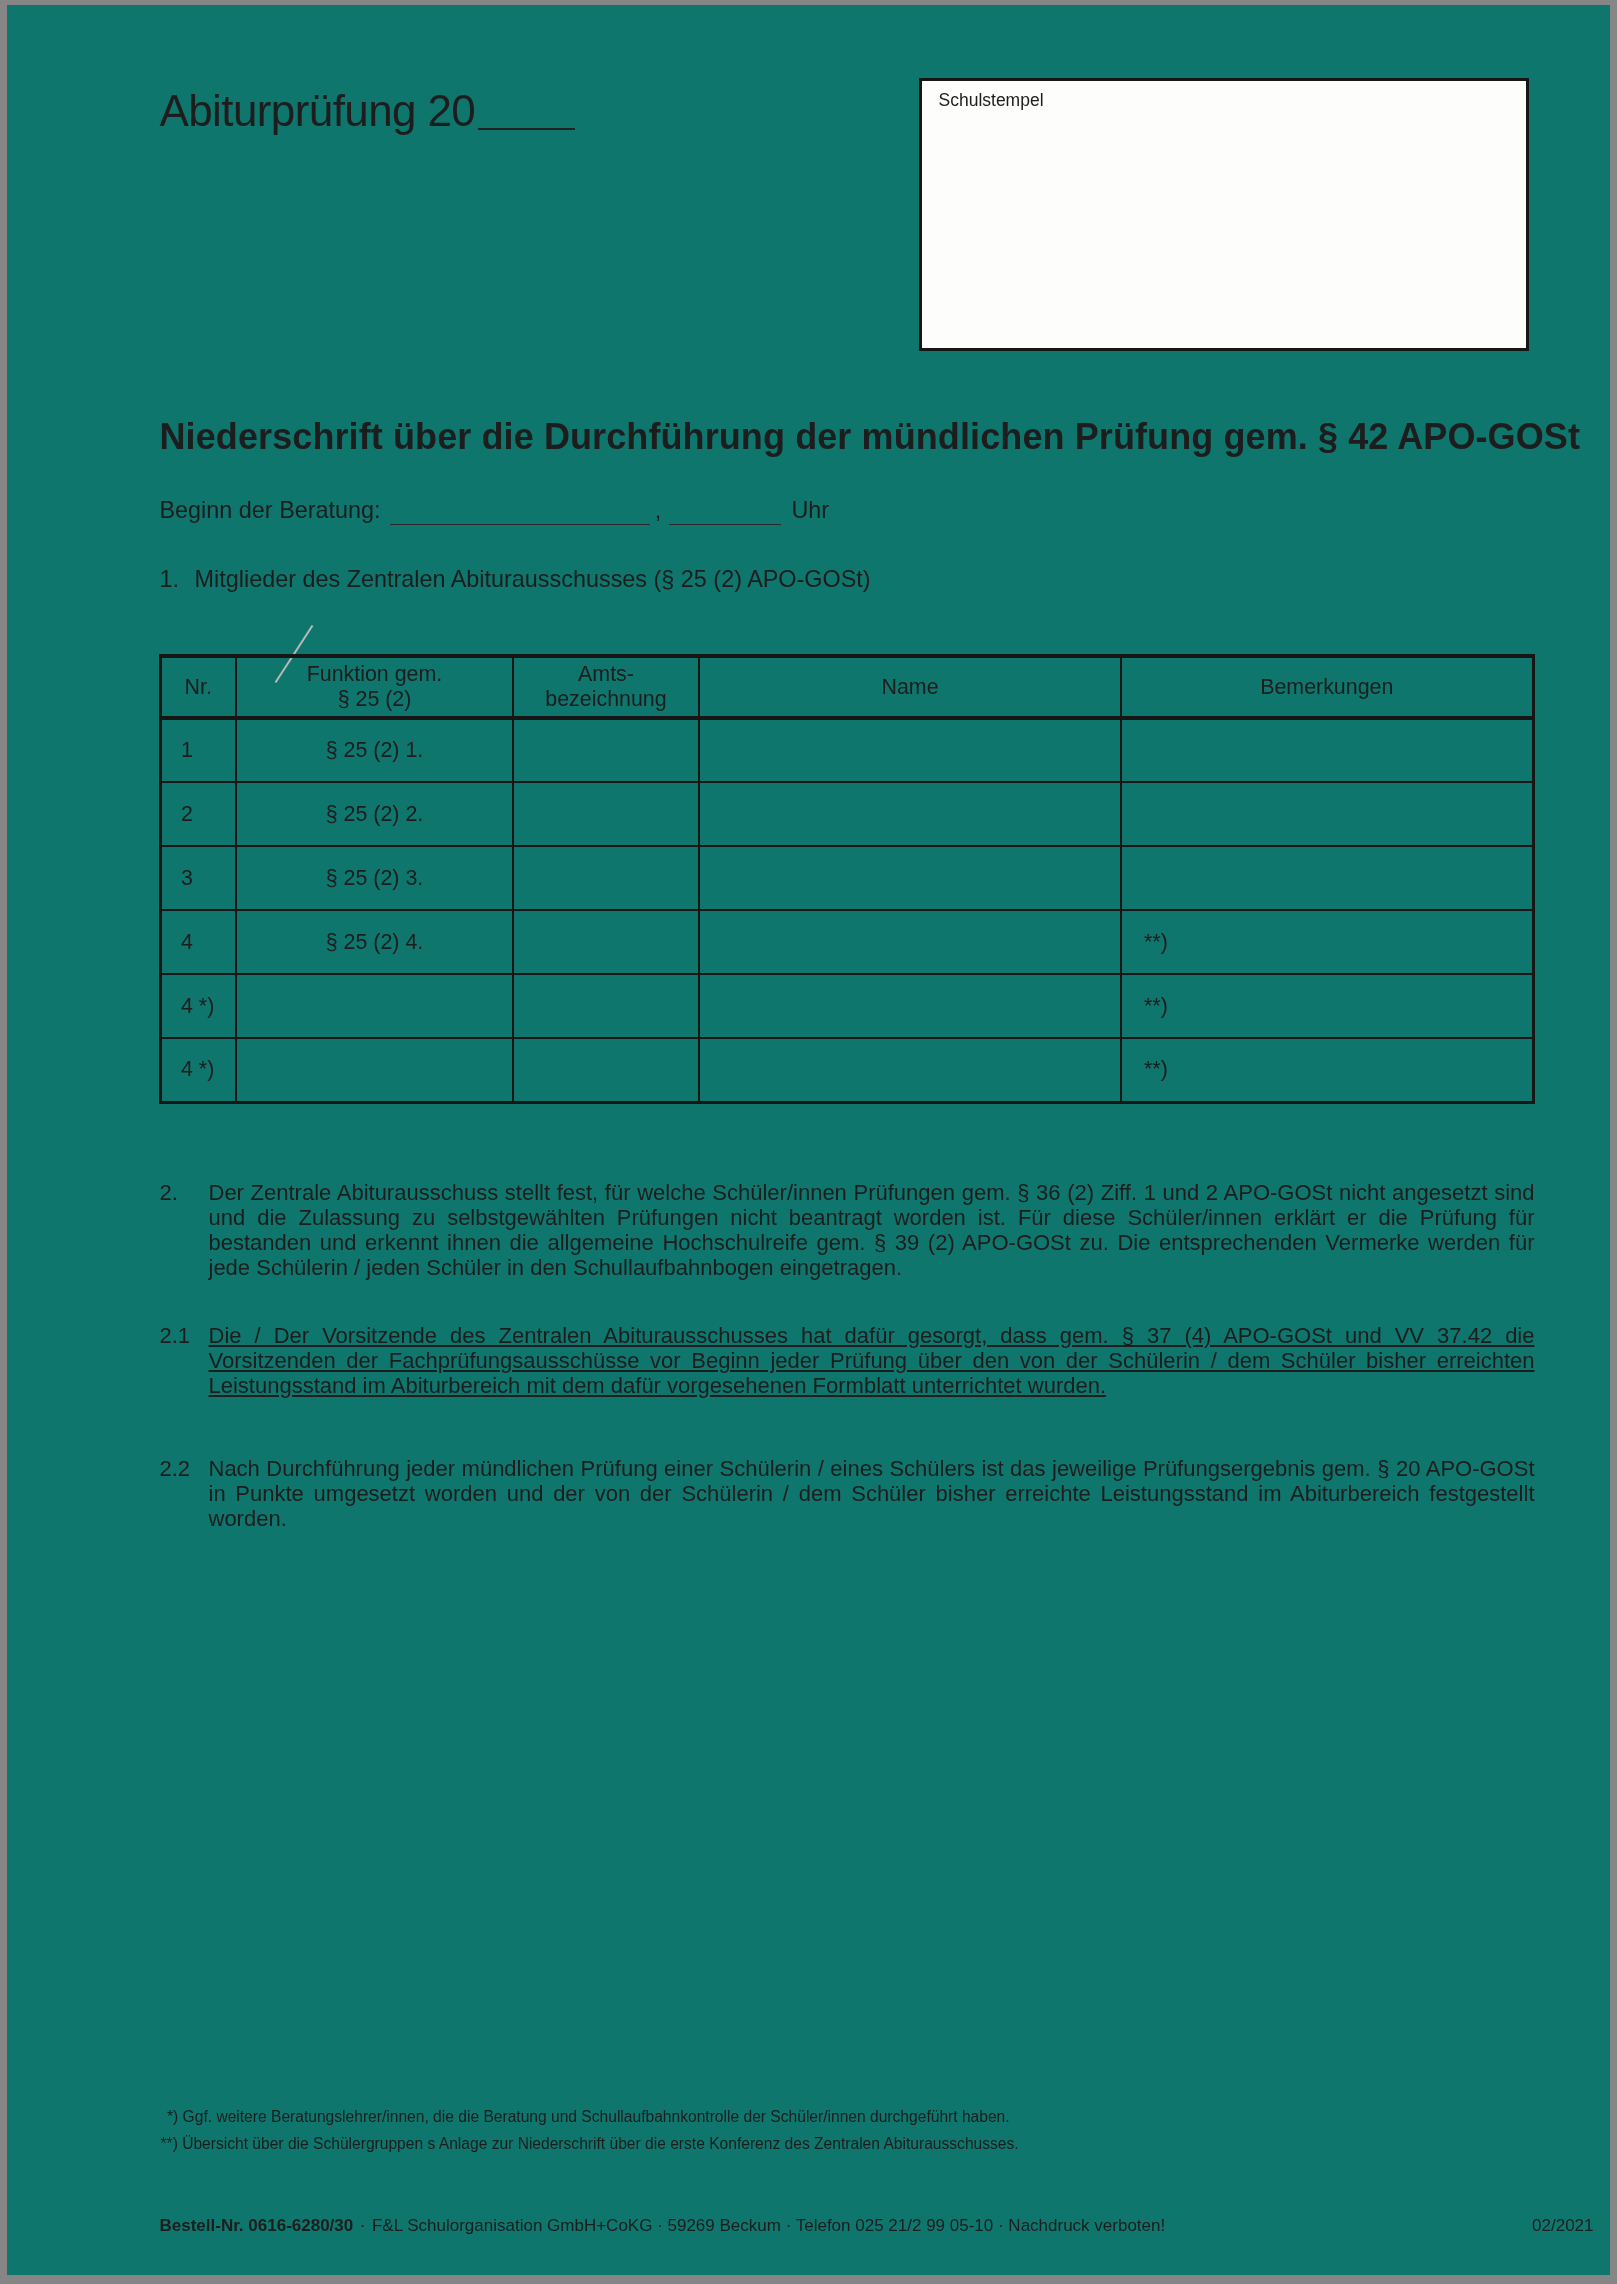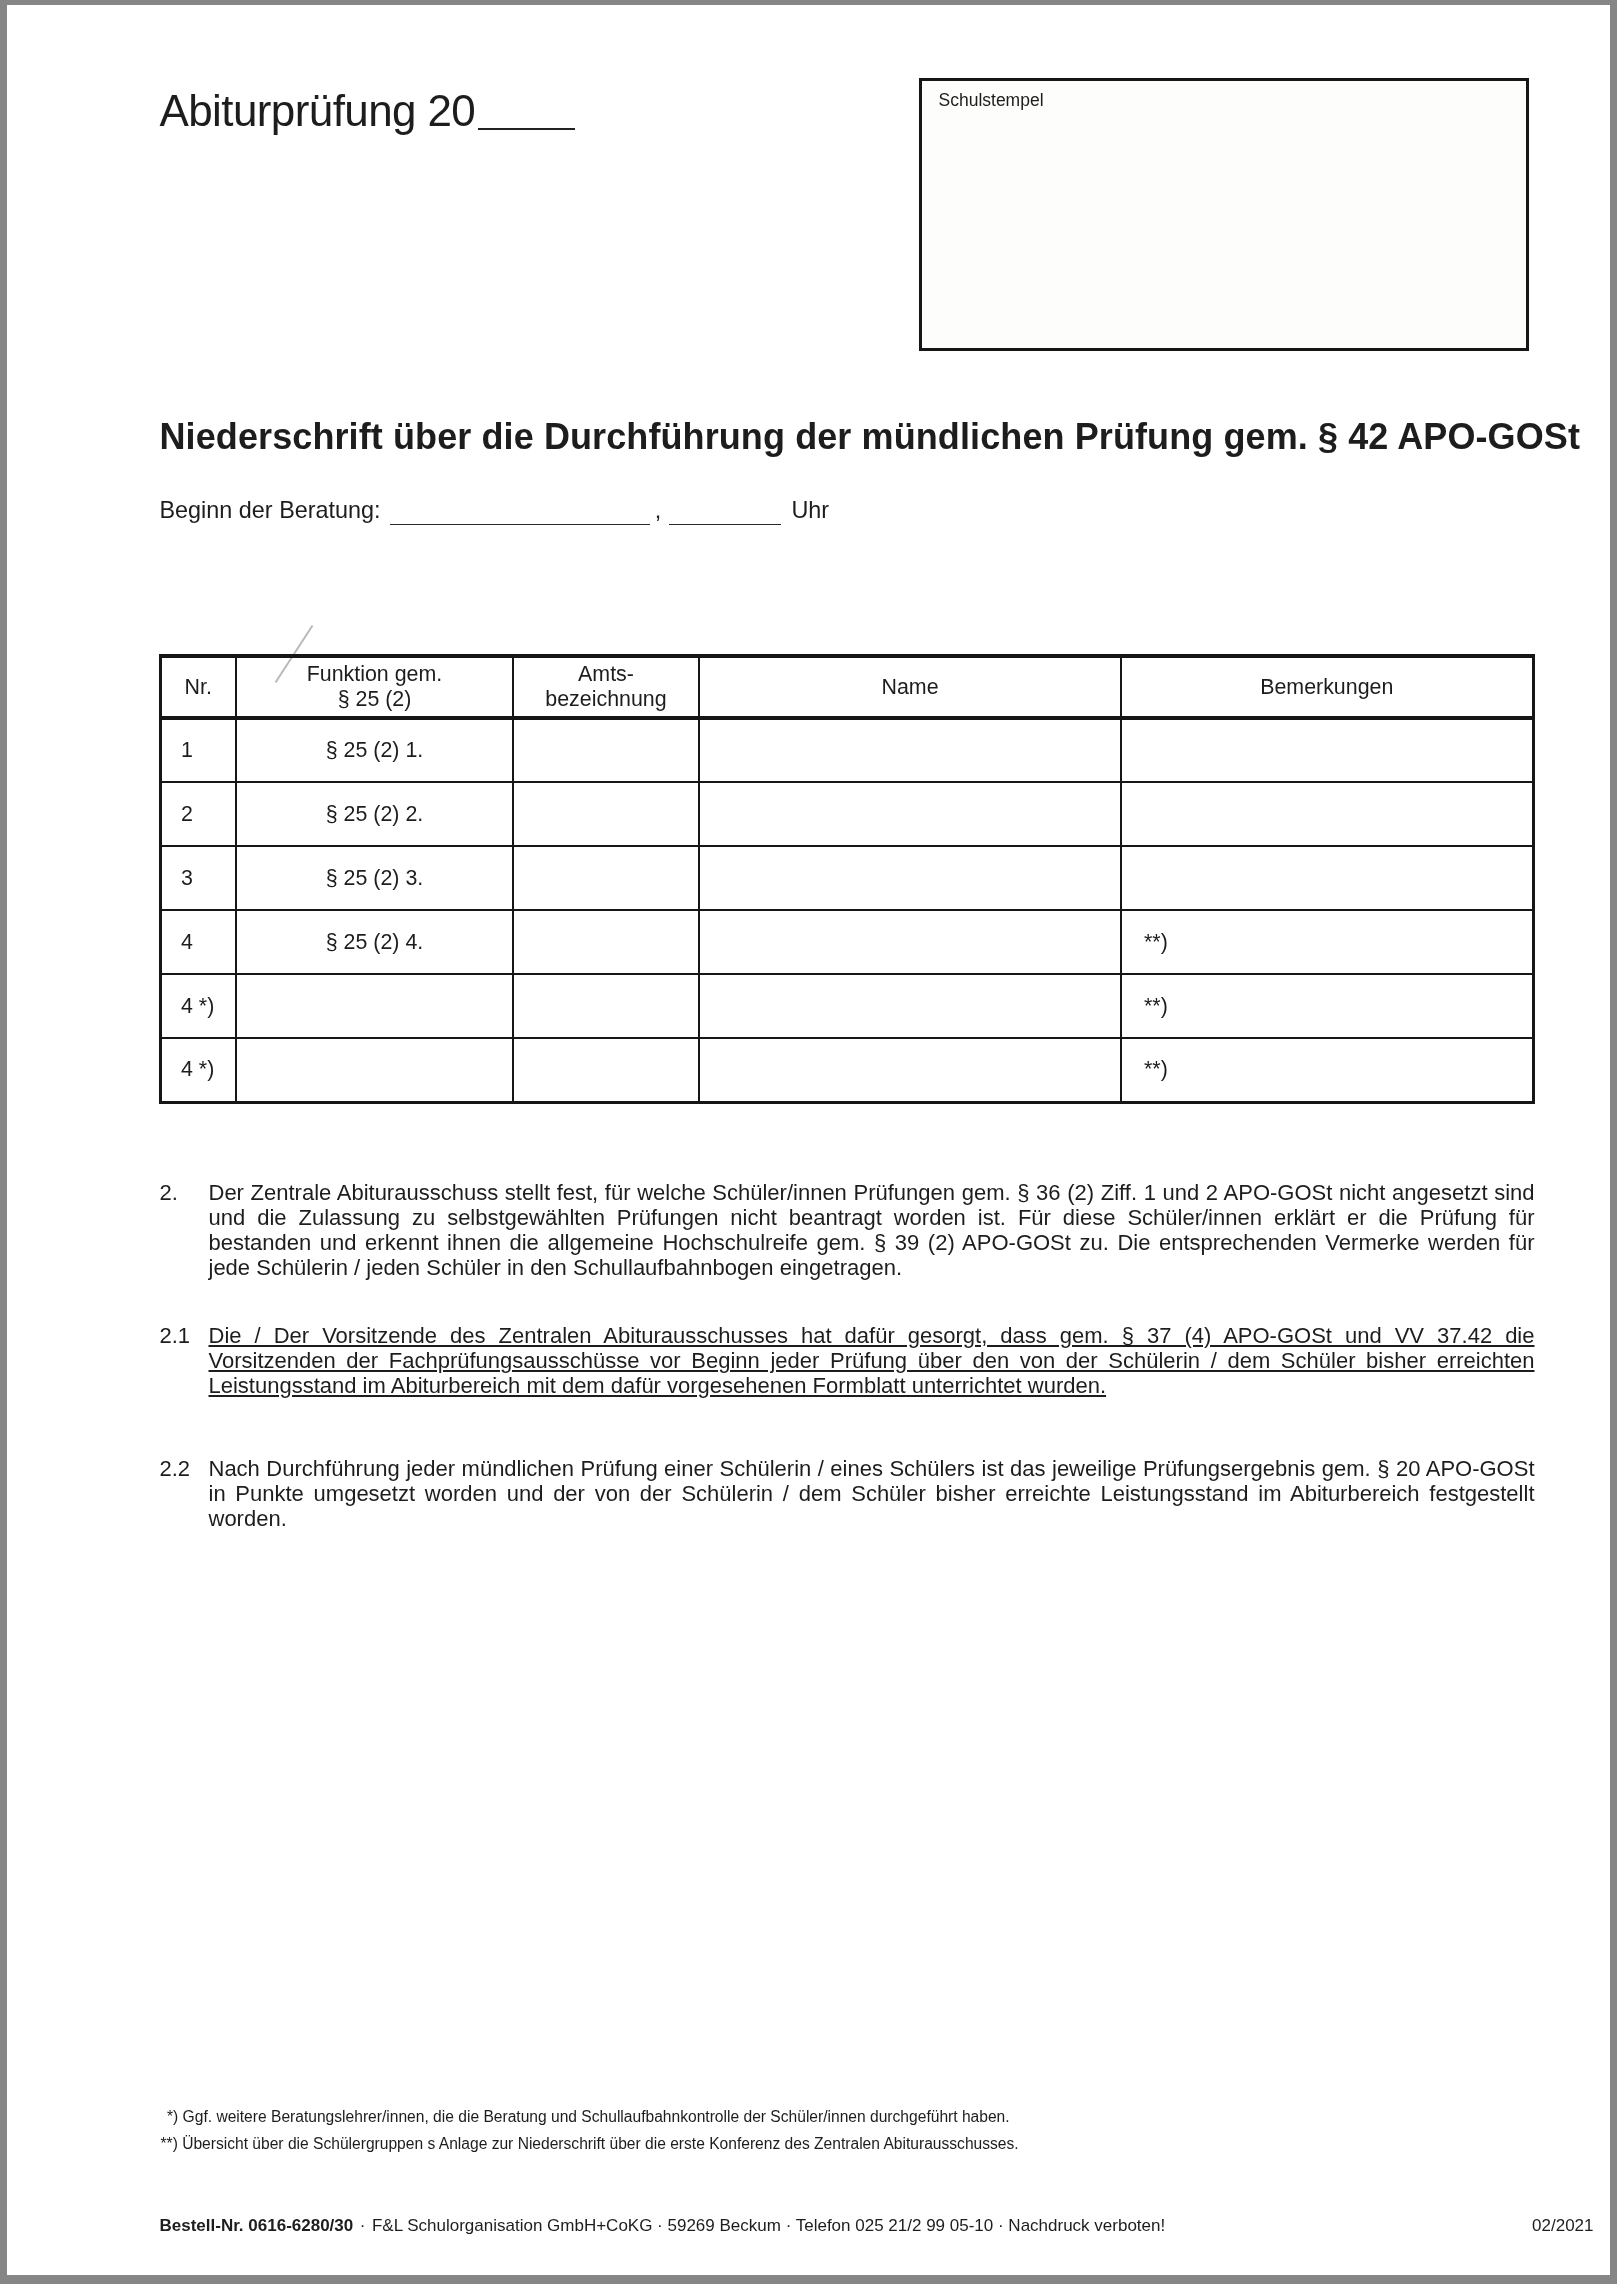--- a/index.html
+++ b/index.html
@@ -8,21 +8,21 @@
     width: 1617px; height: 2284px;
     background: #868686;
     font-family: "Liberation Sans", "DejaVu Sans", sans-serif;
     color: #1d1d1d;
     -webkit-font-smoothing: antialiased;
   }
   .sheet { position: relative; width: 1617px; height: 2284px; background: #868686; overflow: hidden; }
   .page {
     position: absolute; left: 6.5px; top: 5.2px;
     width: 1603px; height: 2270px;
-    background: #ffffff;
+    background: #0f766e;
   }
   .abs { position: absolute; }
 
   
   .doc-title {
     left: 153px; top: 83px;
     font-size: 44px; line-height: 1.05; letter-spacing: -0.6px;
     white-space: nowrap;
   }
   .title-blank {
@@ -125,20 +125,23 @@
     <div class="abs stamp-box">
       <span class="stamp-label">Schulstempel</span>
     </div>
 
     <div class="abs main-heading">Niederschrift über die Durchführung der mündlichen Prüfung gem. § 42 APO-GOSt</div>
 
     <div class="abs beratung">
       <span>Beginn der Beratung:</span><span class="fill-blank blank-date"></span><span class="comma">,</span><span class="fill-blank blank-time"></span><span class="uhr">Uhr</span>
     </div>
 
+    <div class="abs section1">
+      <span>1.</span><span class="sec-text">Mitglieder des Zentralen Abiturausschusses (§ 25 (2) APO-GOSt)</span>
+    </div>
 
     <div class="abs scan-artifact"></div>
 
     <table class="abs members-table">
       <colgroup>
         <col style="width:76px">
           <col style="width:277px">
           <col style="width:186px">
           <col style="width:422px">
           <col style="width:412px">

